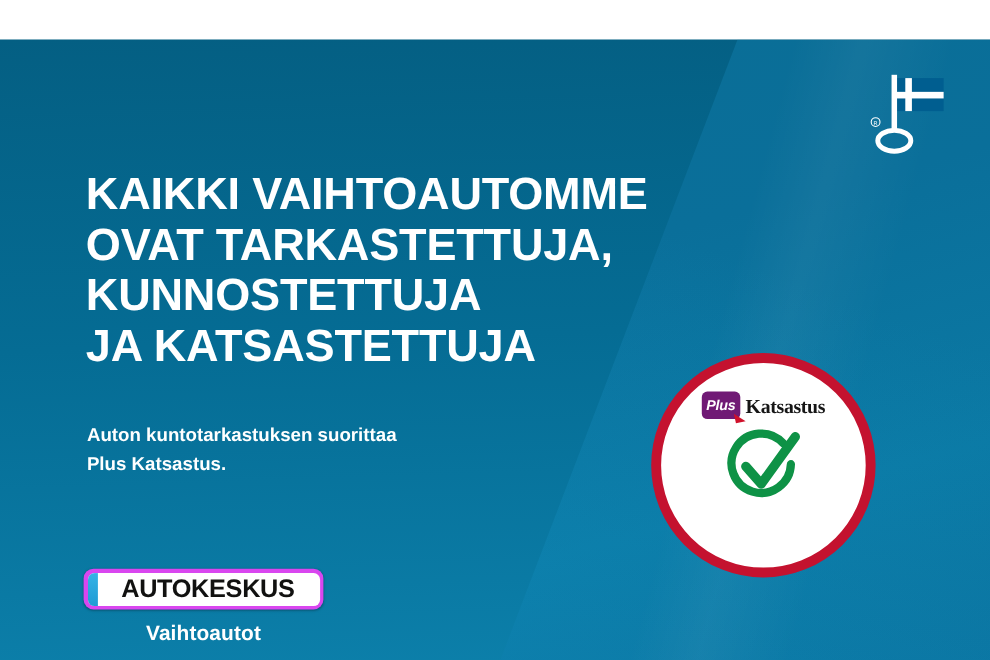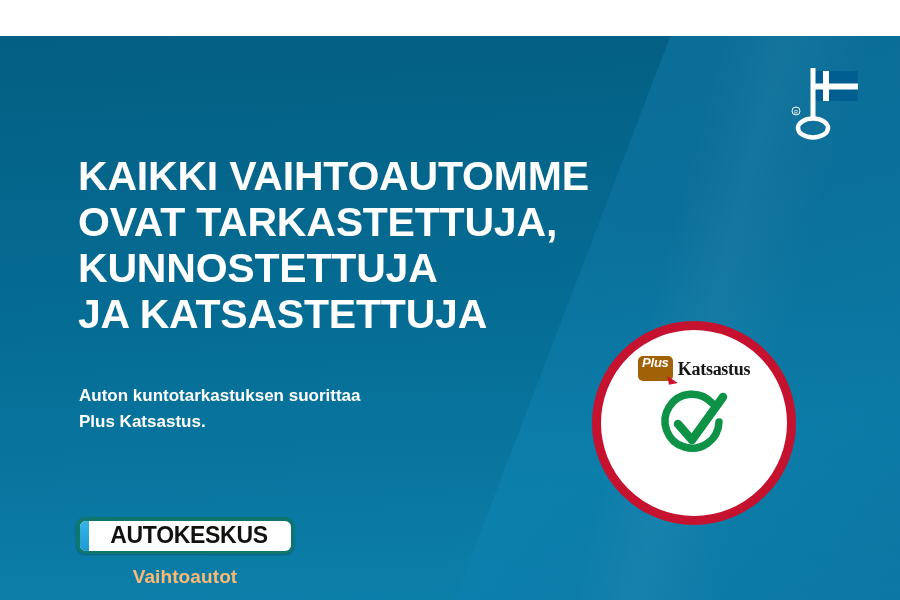--- a/index.html
+++ b/index.html
@@ -72,21 +72,21 @@
   .logo-block {
     position: absolute;
     left: 76px;
     top: 481px;
   }
   .plate {
     position: relative;
     width: 218px;
     height: 37px;
     box-sizing: border-box;
-    background: #0f766e;
+    background: #d946ef;
     border-radius: 9px;
     padding: 3.5px;
     box-shadow: 0 1px 2px rgba(0,0,0,0.25);
   }
   .plate-inner {
     position: relative;
     width: 100%;
     height: 100%;
     background: #ffffff;
     border-radius: 6px;
@@ -109,21 +109,21 @@
     font-weight: 700;
     color: #111110;
     letter-spacing: -0.3px;
     padding-left: 8px;
     line-height: 1;
   }
   .logo-sub {
     margin-top: 12px;
     text-align: center;
     width: 218px;
-    color: #fdba74;
+    color: #ffffff;
     font-size: 19px;
     font-weight: 700;
     letter-spacing: 0.1px;
   }
 
   
   .badge {
     position: absolute;
     left: 592px;
     top: 285px;
@@ -140,24 +140,24 @@
   .badge-brandrow {
     display: flex;
     align-items: center;
     margin-top: 26px;
     gap: 5px;
   }
   .plus-mark {
     position: relative;
     width: 35px;
     height: 25px;
-    background: #a16207;
+    background: #701a75;
     border-radius: 5px;
     display: flex;
-    align-items: flex-start;
+    align-items: center;
     justify-content: center;
   }
   .plus-mark::after {
     content: "";
     position: absolute;
     right: -4px;
     bottom: -3px;
     width: 0;
     height: 0;
     border-left: 9px solid #d0112b;

